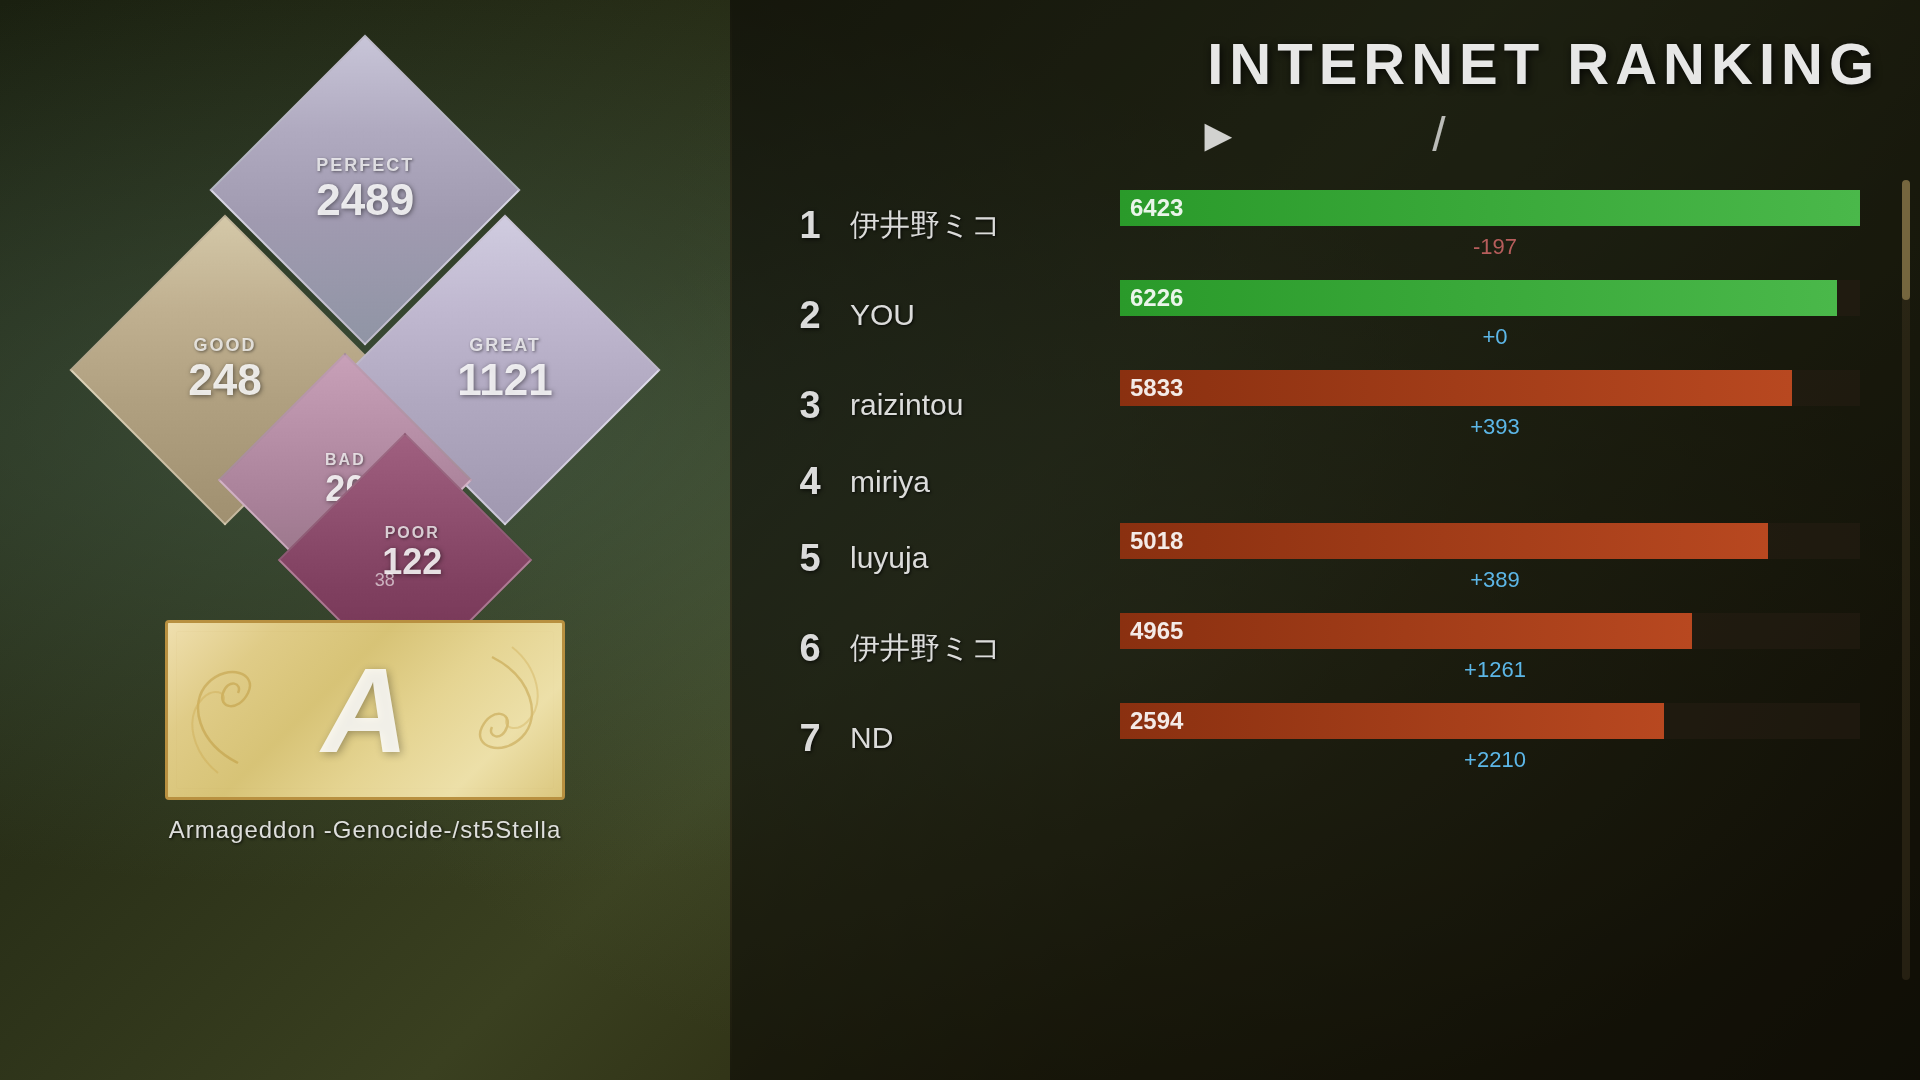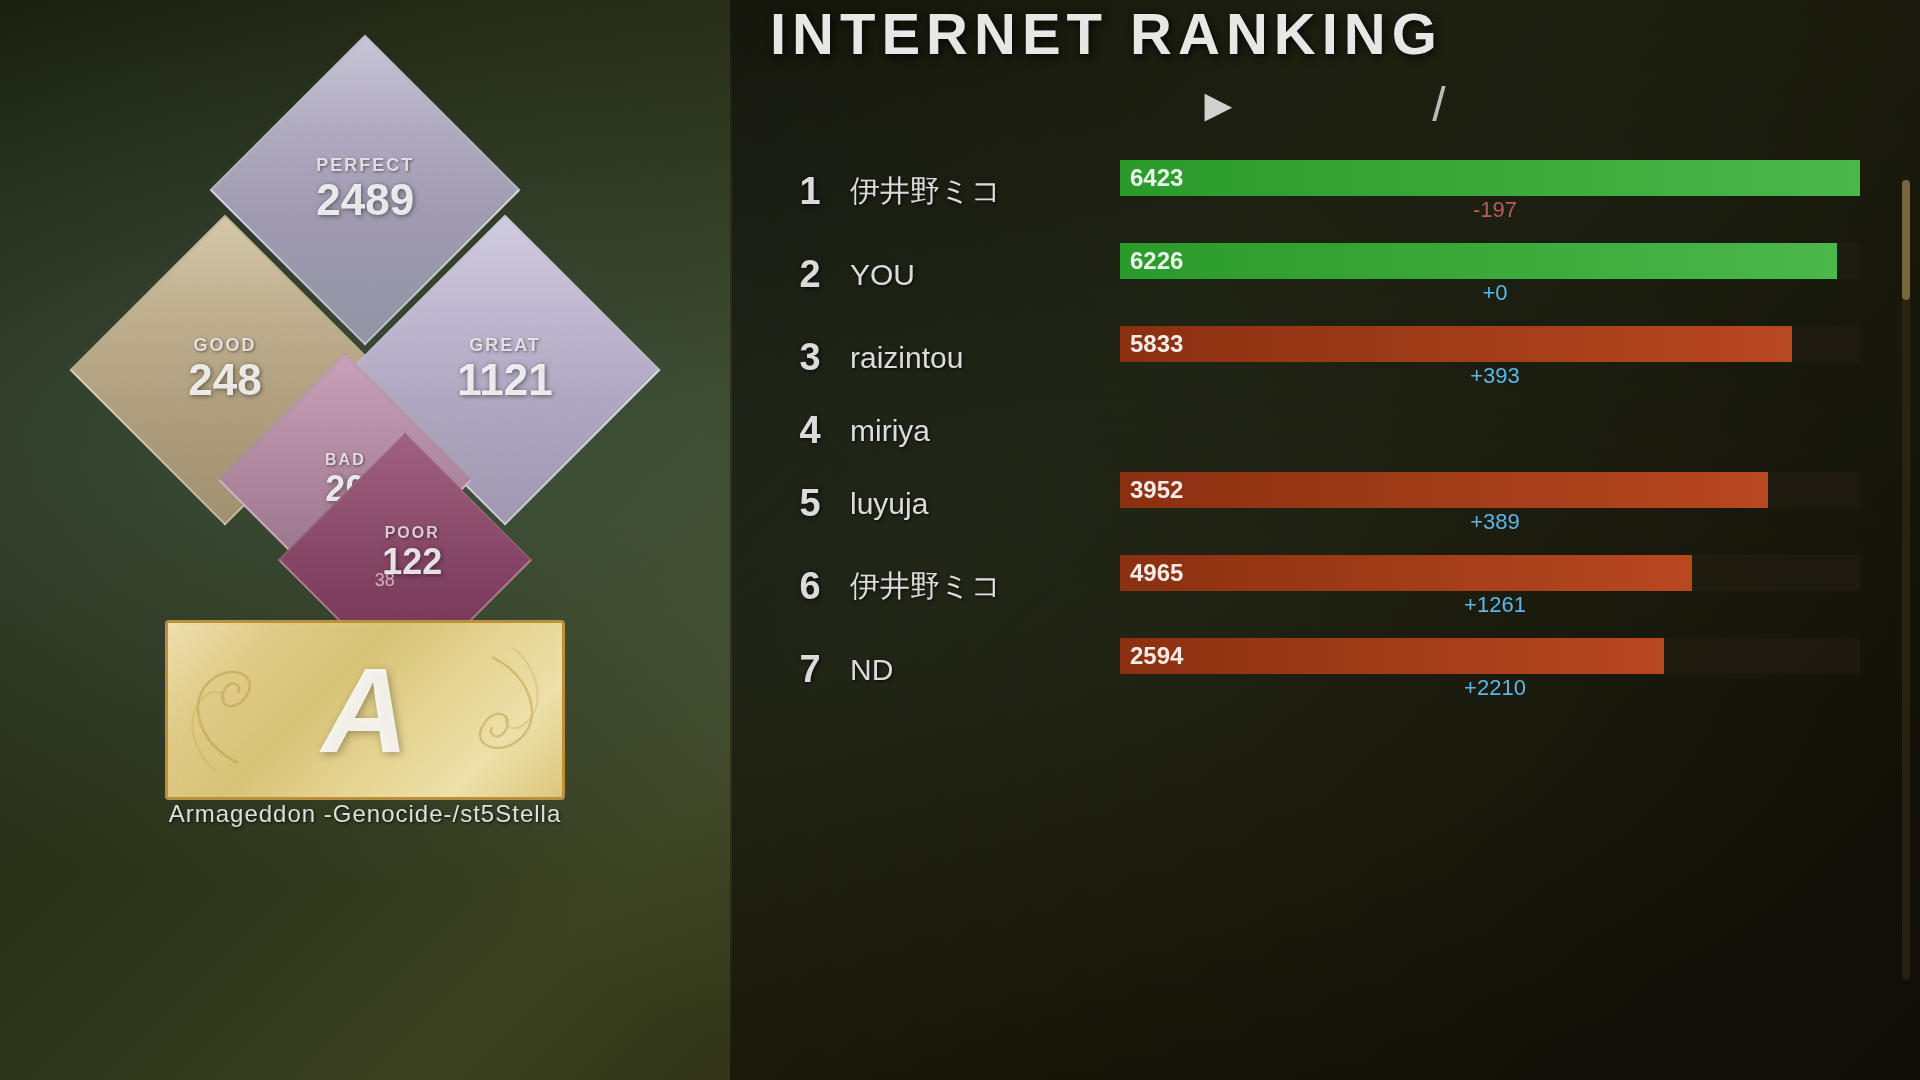--- a/index.html
+++ b/index.html
@@ -176,20 +176,21 @@
       z-index: 2;
       font-style: italic;
     }
 
     .grade-card .swirl-svg {
       opacity: 0.6;
     }
 
     
     .song-title {
+      margin-top: 16px;
       font-size: 24px;
       color: rgba(255,255,255,0.85);
       text-shadow: 1px 1px 3px rgba(0,0,0,0.8);
       letter-spacing: 1px;
     }
 
     
     .divider {
       position: absolute;
       top: 0;
@@ -205,21 +206,22 @@
       left: 730px;
       top: 0;
       width: 1190px;
       height: 1080px;
       padding: 0 40px;
       background: rgba(10,8,5,0.6);
     }
 
     
     .ranking-header {
-      text-align: left;
+      text-align: right;
+      padding-top: 30px;
       padding-bottom: 20px;
     }
 
     .ranking-title {
       font-size: 58px;
       font-weight: bold;
       color: rgba(255,255,255,0.9);
       letter-spacing: 6px;
       text-shadow: 2px 2px 8px rgba(0,0,0,0.8);
     }
@@ -270,21 +272,21 @@
       font-size: 30px;
       color: rgba(255,255,255,0.85);
       width: 250px;
       text-shadow: 1px 1px 3px rgba(0,0,0,0.8);
     }
 
     .score-bar-container {
       flex: 1;
       display: flex;
       flex-direction: column;
-      gap: 1px;
+      gap: 8px;
     }
 
     .score-bar-wrap {
       position: relative;
       height: 36px;
       background: rgba(40,30,20,0.5);
     }
 
     .score-bar {
       position: absolute;
@@ -463,21 +465,21 @@
       <div class="ranking-row">
       <span class="rank-num">4</span>
       <span class="player-name">miriya</span>
     </div>
       <div class="ranking-row">
       <span class="rank-num">5</span>
       <span class="player-name">luyuja</span>
       <div class="score-bar-container">
         <div class="score-bar-wrap">
           <div class="score-bar bar-orange bar-5629"></div>
-          <span class="score-value">3952</span>
+          <span class="score-value">5018</span>
         </div>
         <span class="score-diff ">+389</span>
       </div>
     </div>
       <div class="ranking-row">
       <span class="rank-num">6</span>
       <span class="player-name">伊井野ミコ</span>
       <div class="score-bar-container">
         <div class="score-bar-wrap">
           <div class="score-bar bar-orange bar-4965"></div>

